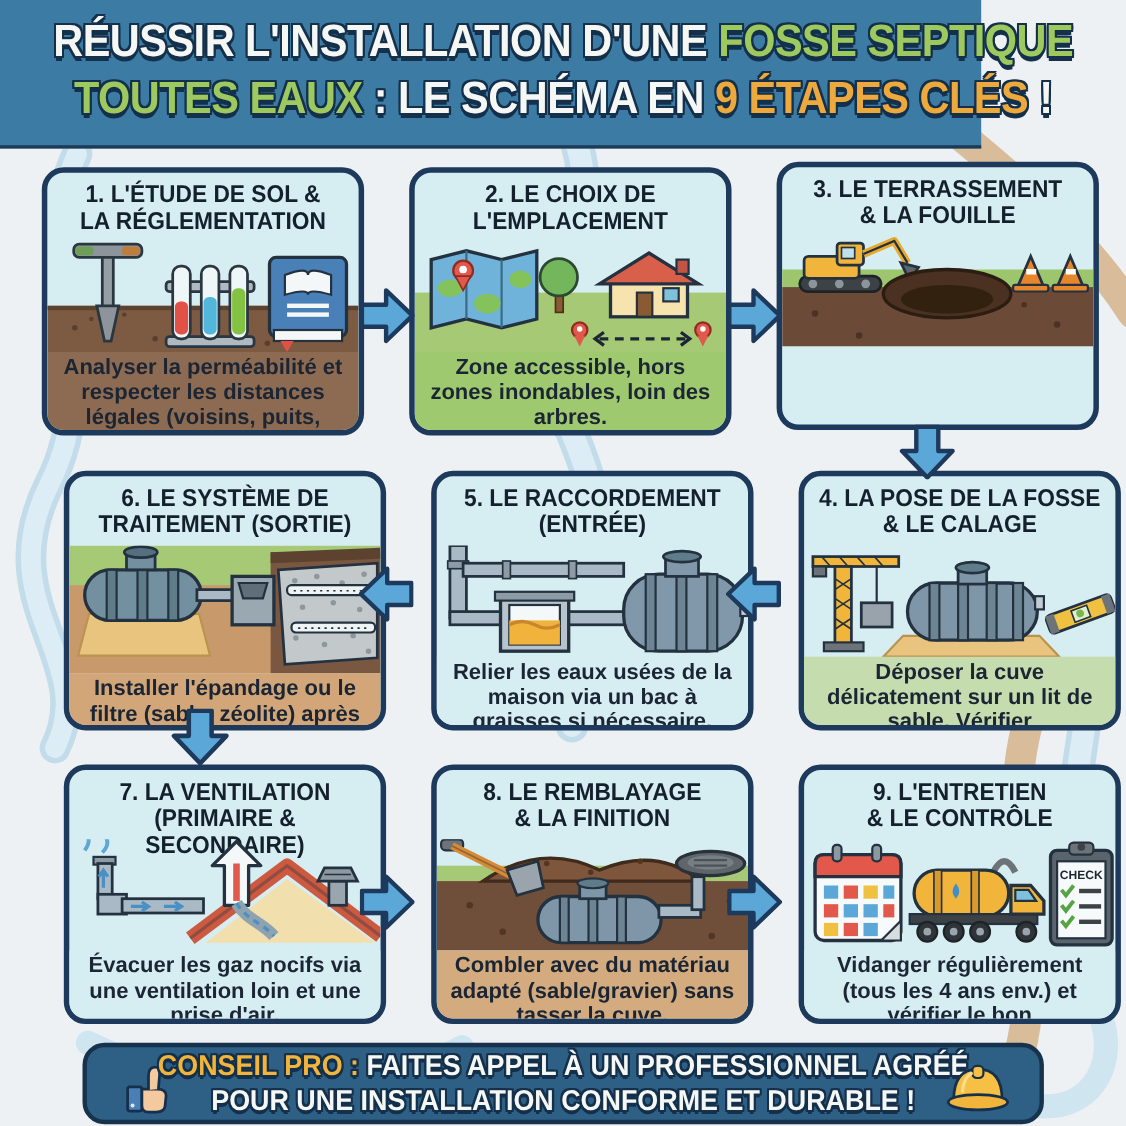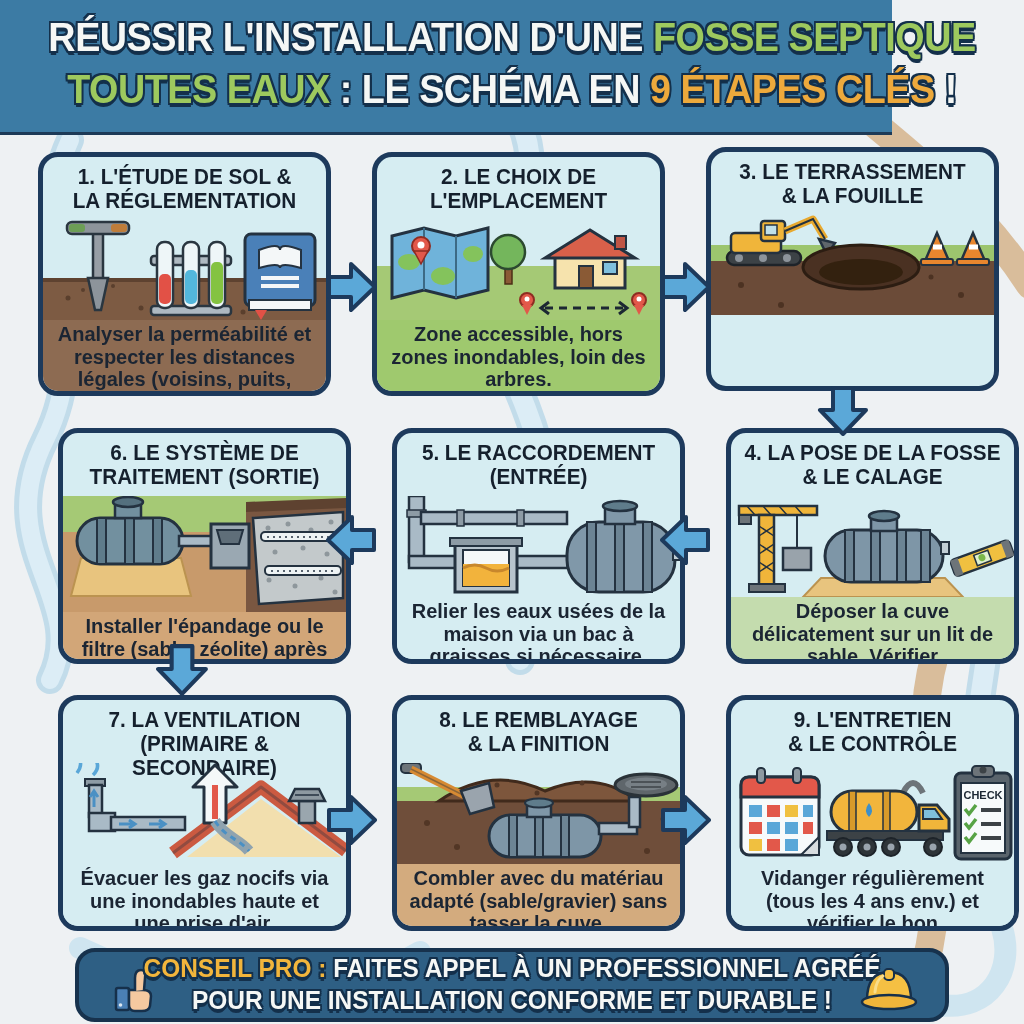--- a/index.html
+++ b/index.html
@@ -364,21 +364,21 @@
           <rect x="26" y="22" width="13" height="32" fill="#a9bac6" stroke="#243240" stroke-width="2.5"></rect>
           <rect x="26" y="50" width="26" height="18" fill="#a9bac6" stroke="#243240" stroke-width="2.5"></rect>
           <rect x="48" y="54" width="74" height="13" fill="#a9bac6" stroke="#243240" stroke-width="2.5"></rect>
           <path d="M31 44 L31 30 M27 34 L31 28 L35 34" stroke="#4a90c4" stroke-width="3" fill="none"></path>
           <path d="M56 61 L70 61 M66 57 L72 61 L66 65" stroke="#4a90c4" stroke-width="3" fill="none"></path>
           <path d="M86 61 L100 61 M96 57 L102 61 L96 65" stroke="#4a90c4" stroke-width="3" fill="none"></path>
         </g>
       </svg>
     </div>
     <div class="caption cap-s7">
-        <span>Évacuer les gaz nocifs via une inondables haute et une prise d'air.</span>
+        <span>Évacuer les gaz nocifs via une ventilation loin et une prise d'air.</span>
       </div>
   </div>
 
   <div class="card pos-s8 h236">
     <div class="title">
         <div>8. LE REMBLAYAGE</div>
         <div>&amp; LA FINITION</div>
       </div>
     <div class="art" style="height:101px">
       <svg viewBox="0 0 283 101" preserveAspectRatio="none">

